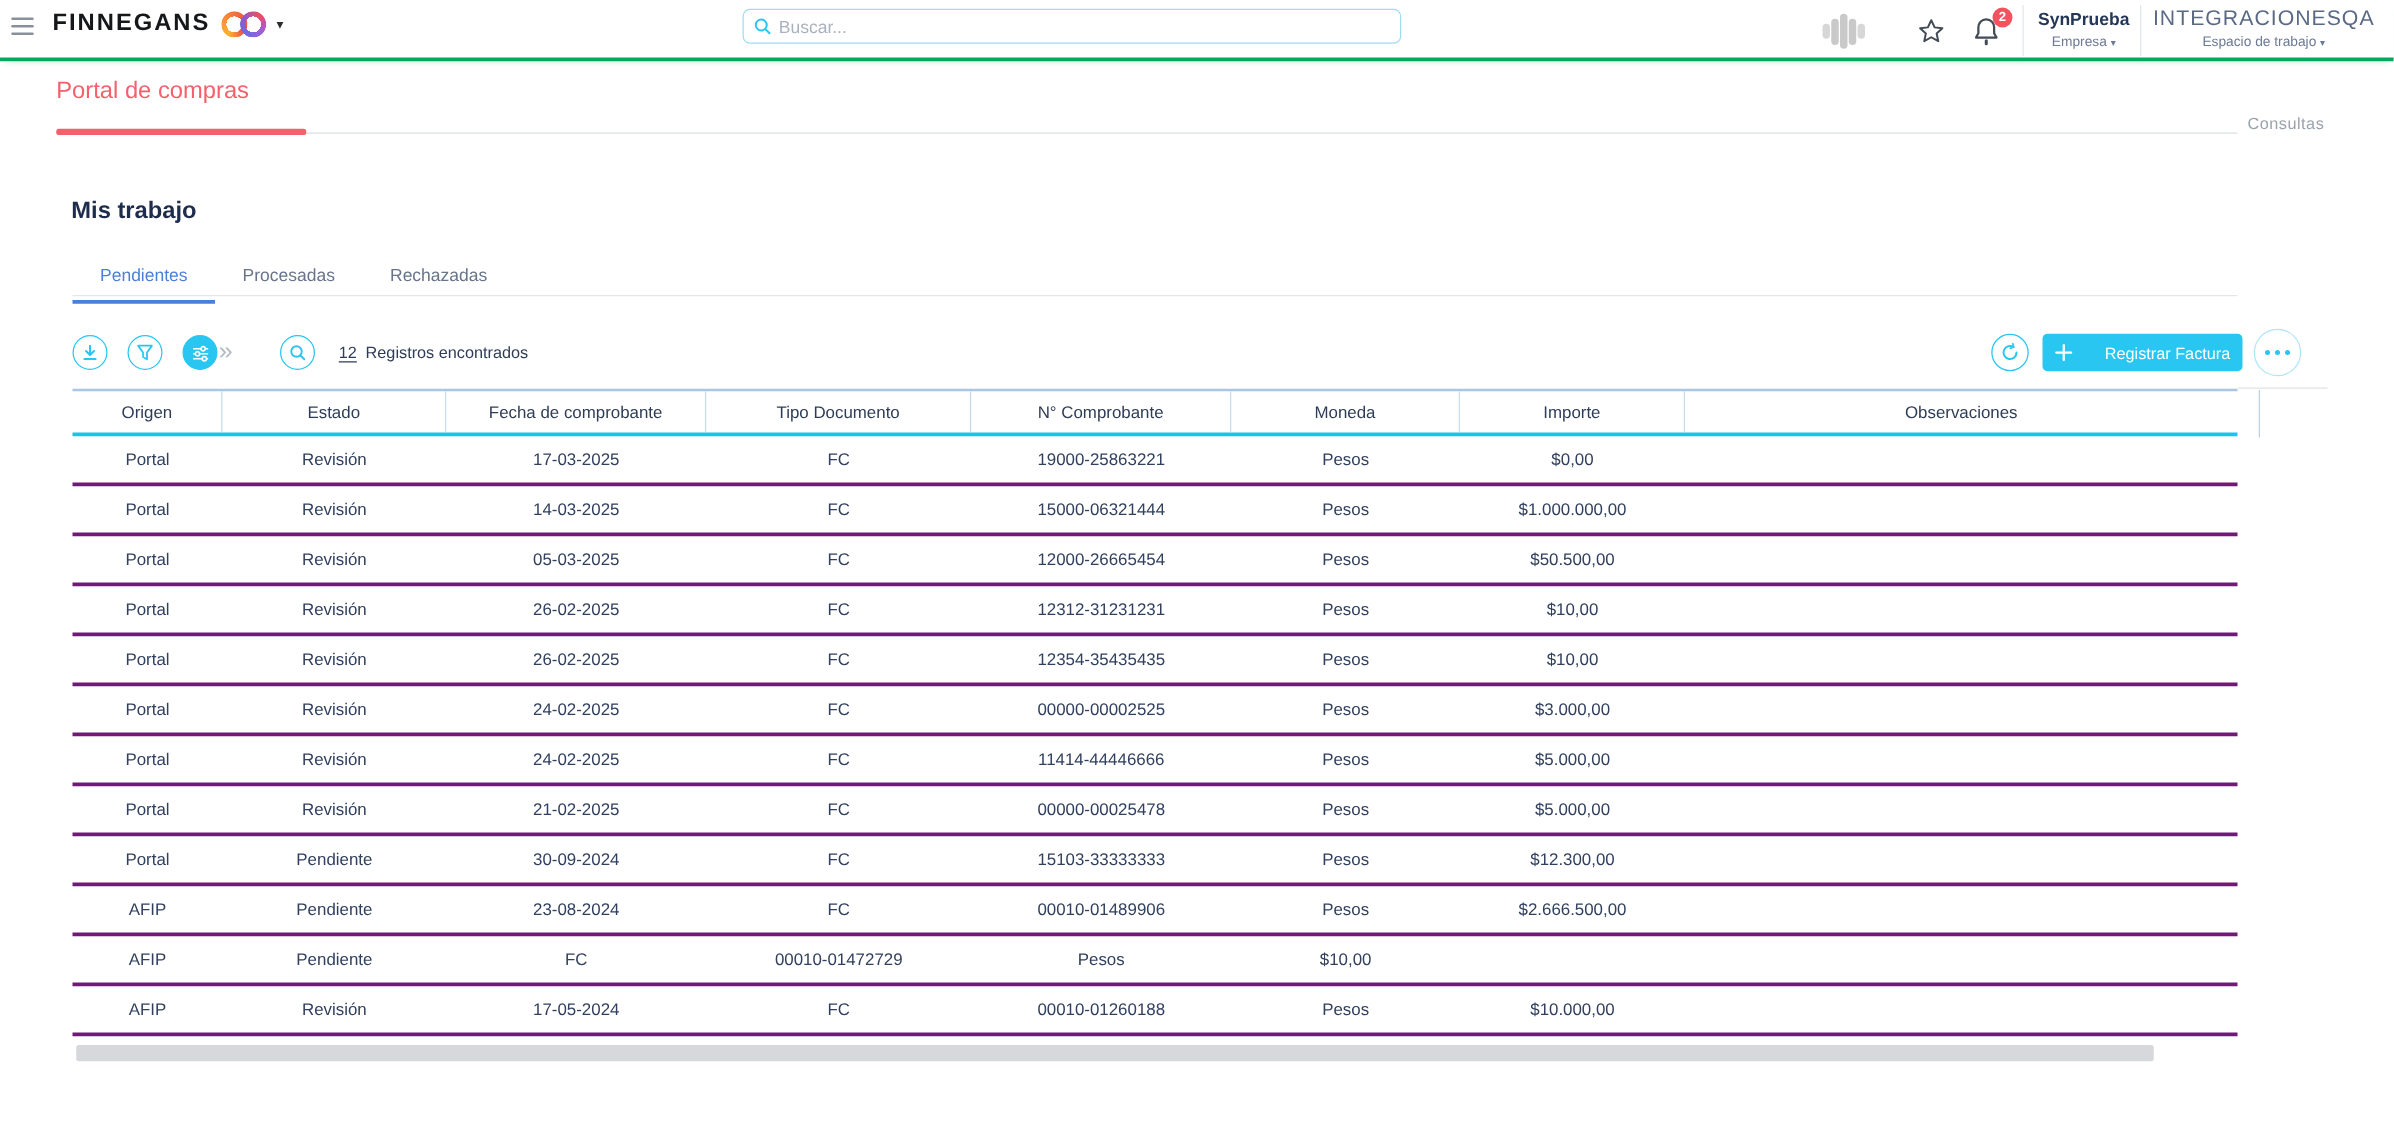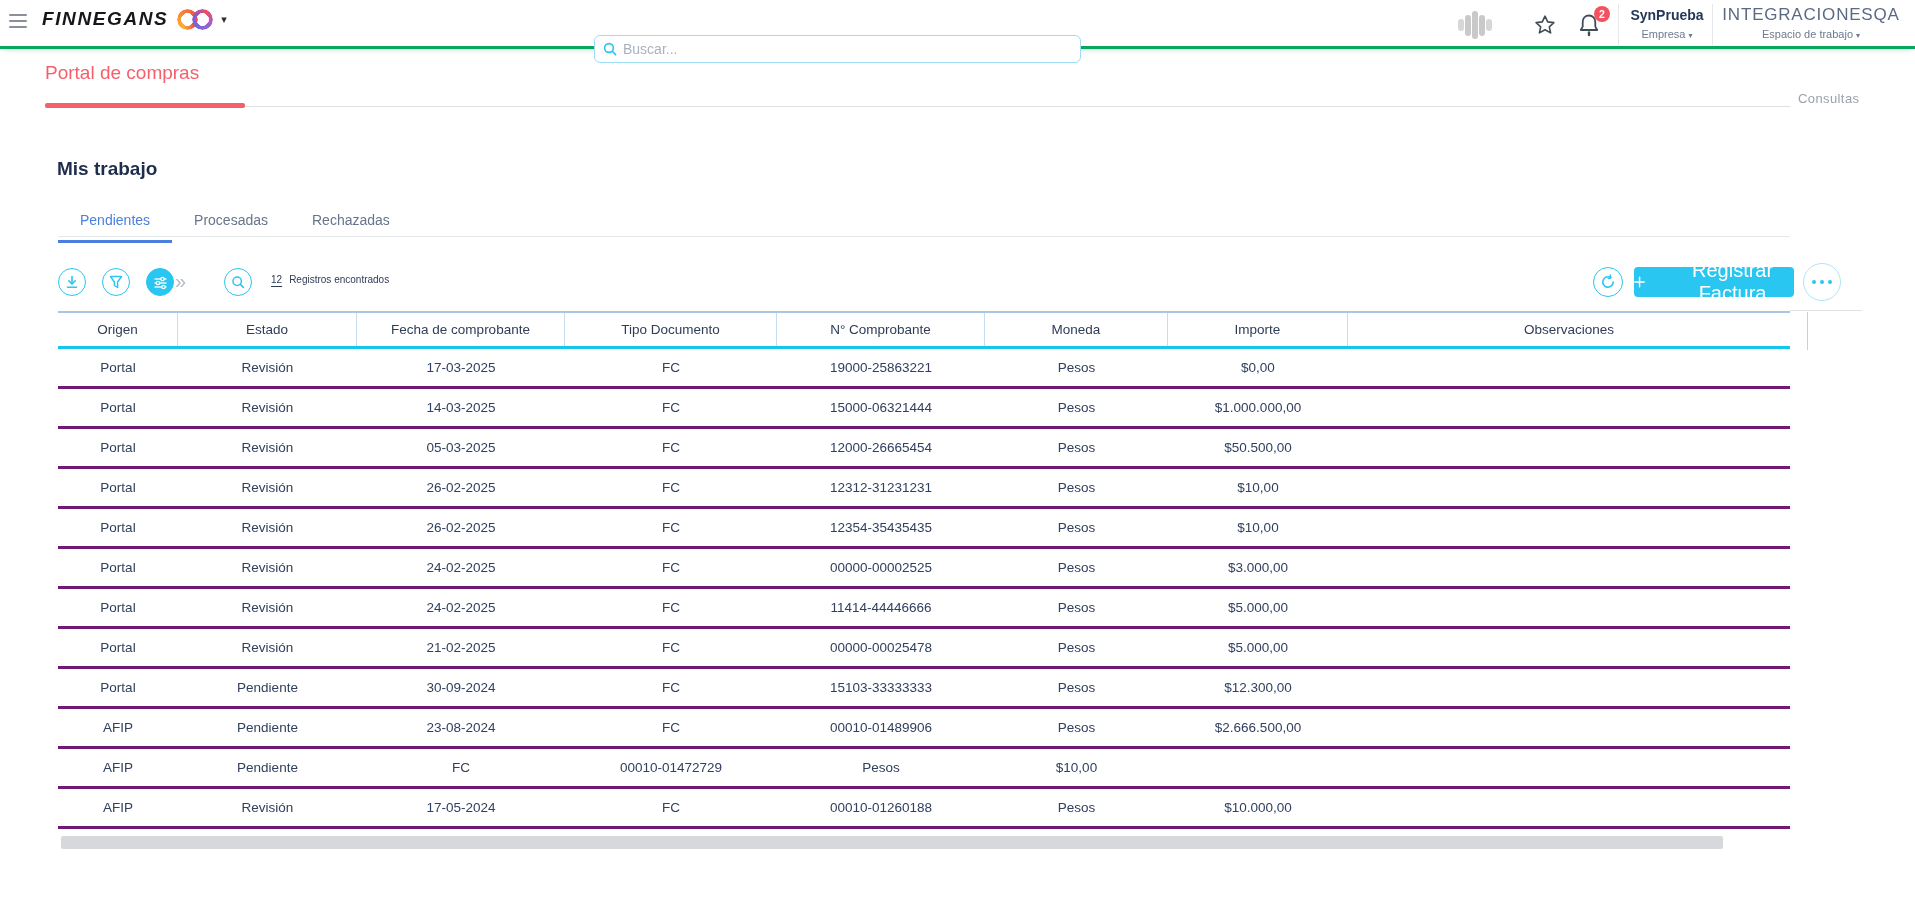--- a/index.html
+++ b/index.html
@@ -8,30 +8,30 @@
   .app { position:relative; width:1915px; height:911px; background:#fff; }
 
   
   .top-header { position:absolute; left:0; top:0; width:1915px; height:49px;
     background:#fff; border-bottom:3px solid #09a75e;
     box-shadow:0 4px 6px -4px rgba(9,167,94,.35); }
   .hamburger { position:absolute; left:9px; top:14px; width:18px; height:14px;
     display:flex; flex-direction:column; justify-content:space-between; cursor:pointer; }
   .hamburger i { display:block; height:2px; background:#8a9099; border-radius:1px; }
   .logo { position:absolute; left:42px; top:8px; display:flex; align-items:center; cursor:pointer; }
-  .logo-text { font-size:19px; font-weight:800; letter-spacing:1.6px; color:#15171a;font-style:italic; }
+  .logo-text { font-size:19px; font-weight:800; letter-spacing:1.6px; color:#15171a; }
   .infinity { display:flex; align-items:center; margin-left:9px; }
   .ring { width:21px; height:21px; border-radius:50%;
     -webkit-mask:radial-gradient(circle closest-side, transparent 60%, #000 61%);
     mask:radial-gradient(circle closest-side, transparent 60%, #000 61%); }
   .ring.l { background:conic-gradient(from 210deg,#ffb02e,#f98e3a,#f2653c,#e5484d,#ffb02e); }
   .ring.r { background:conic-gradient(from 30deg,#ee4d5f,#a55bd6,#6f6ae0,#8a5ad0,#ee4d5f); margin-left:-6px; }
   .logo-caret { font-size:11px; color:#2a2d31; margin-left:8px; }
 
-  .search-box { position:absolute; left:594px; top:7px; width:487px; height:28px;margin-top:28px; }
+  .search-box { position:absolute; left:594px; top:7px; width:527px; height:28px; }
   .search-box input { width:100%; height:100%; border:1px solid #9ddcf3; border-radius:6px;
     padding:0 10px 0 28px; font-size:14px; color:#3a4556; outline:none;
     font-family:"Liberation Sans", sans-serif; }
   .search-box input::placeholder { color:#a9b2be; }
   .search-box svg { position:absolute; left:9px; top:7px; }
 
   .hdr-ico { position:absolute; top:0; height:49px; display:flex; align-items:center;
     justify-content:center; cursor:pointer; }
   .wave { left:1458px; width:42px; display:flex; align-items:center; gap:1px; top:13px; height:24px; position:absolute; }
   .wave i { display:block; width:6px; border-radius:3px; background:#c9c9c9; }
@@ -66,25 +66,25 @@
   .tab.active { color:#4a7fdd; border-bottom-color:#4a7fdd; }
   .tabs-hairline { position:absolute; left:58px; top:236px; width:1732px; height:1px; background:#e4e7ea; }
 
   
   .circle-btn { position:absolute; top:268px; width:28px; height:28px; border-radius:50%;
     border:1.5px solid #29c6f2; background:#fff; display:flex; align-items:center;
     justify-content:center; cursor:pointer; }
   .circle-btn.filled { background:#29c6f2; border-color:#29c6f2; }
   .dbl-chevron { position:absolute; left:175px; top:270px; font-size:20px; color:#b3bac2;
     cursor:pointer; letter-spacing:-2px; }
-  .records { position:absolute; left:271px; top:274px; font-size:10px; color:#2e3c56; }
+  .records { position:absolute; left:271px; top:274px; font-size:13px; color:#2e3c56; }
   .records .count { text-decoration:underline; text-underline-offset:3px; margin-right:7px; cursor:pointer; }
   .refresh-btn { left:1593px; width:30px; height:30px; top:267px; }
   .register-btn { position:absolute; left:1634px; top:267px; width:160px; height:30px;
-    background:#29c6f2; border:none; border-radius:4px; color:#fff; font-size:20px;
+    background:#29c6f2; border:none; border-radius:4px; color:#fff; font-size:13px;
     display:flex; align-items:center; justify-content:center; gap:26px; cursor:pointer;
     font-family:"Liberation Sans", sans-serif; }
   .more-btn { position:absolute; left:1803px; top:263px; width:38px; height:38px; border-radius:50%;
     border:1.5px solid #aee6f9; background:#fff; display:flex; align-items:center;
     justify-content:center; gap:4px; cursor:pointer; }
   .more-btn i { width:4px; height:4px; border-radius:50%; background:#29c6f2; display:block; }
 
   
   .tbl { position:absolute; left:58px; top:311px; width:1732px; }
   .tr { display:grid; grid-template-columns:120px 179px 208px 212px 208px 183px 180px 442px; }

